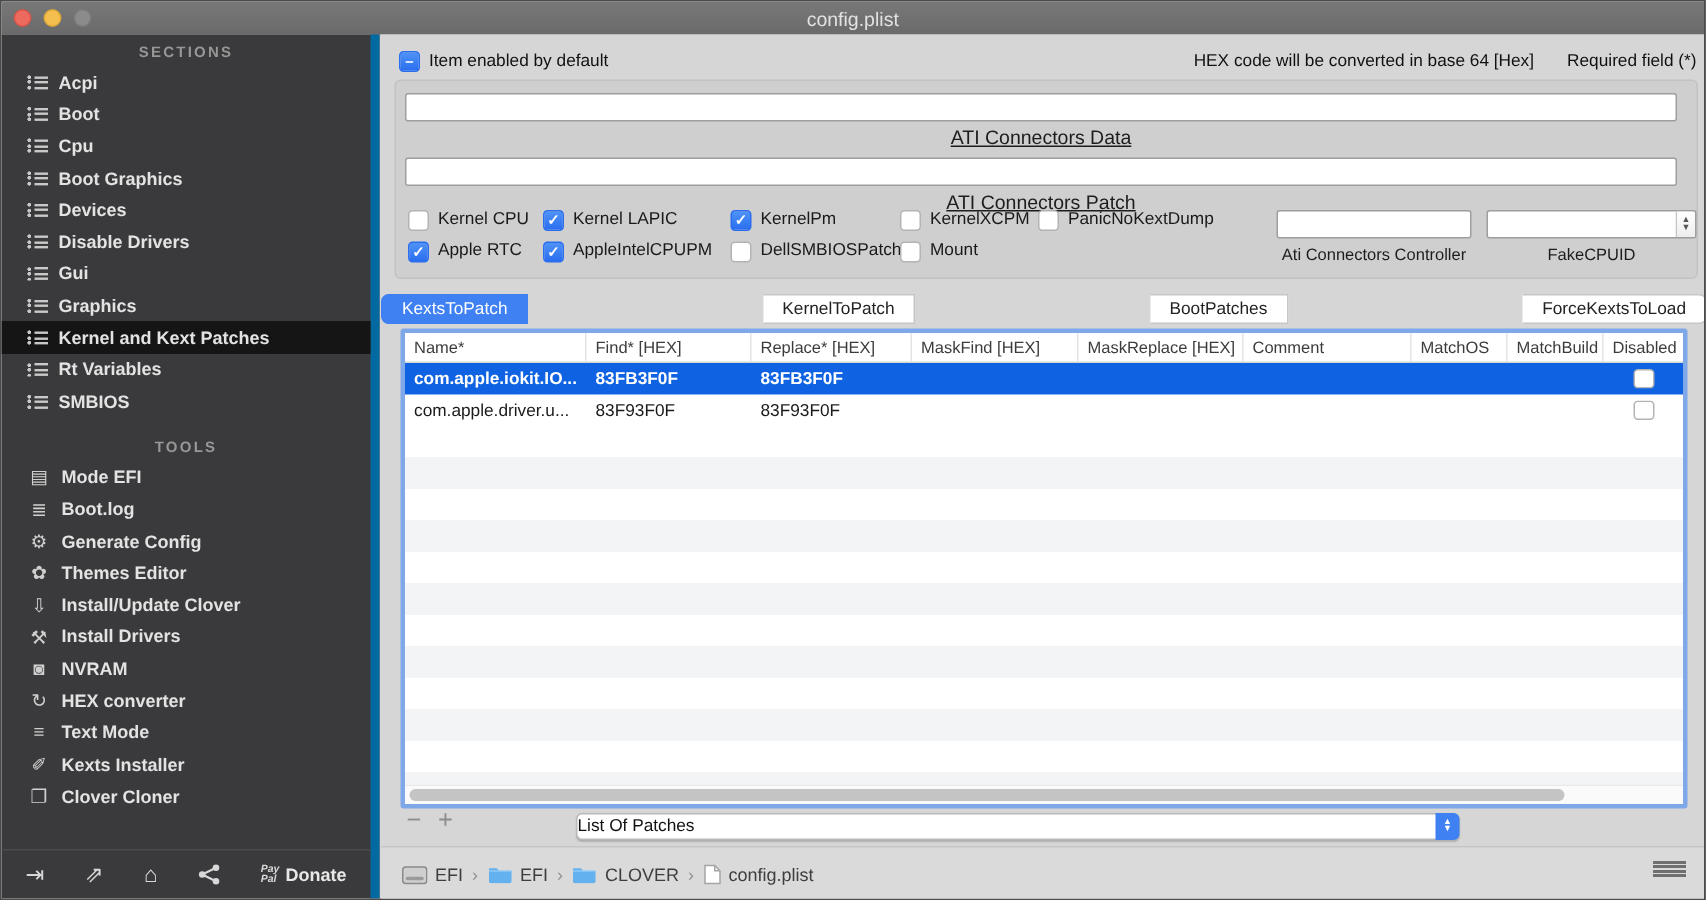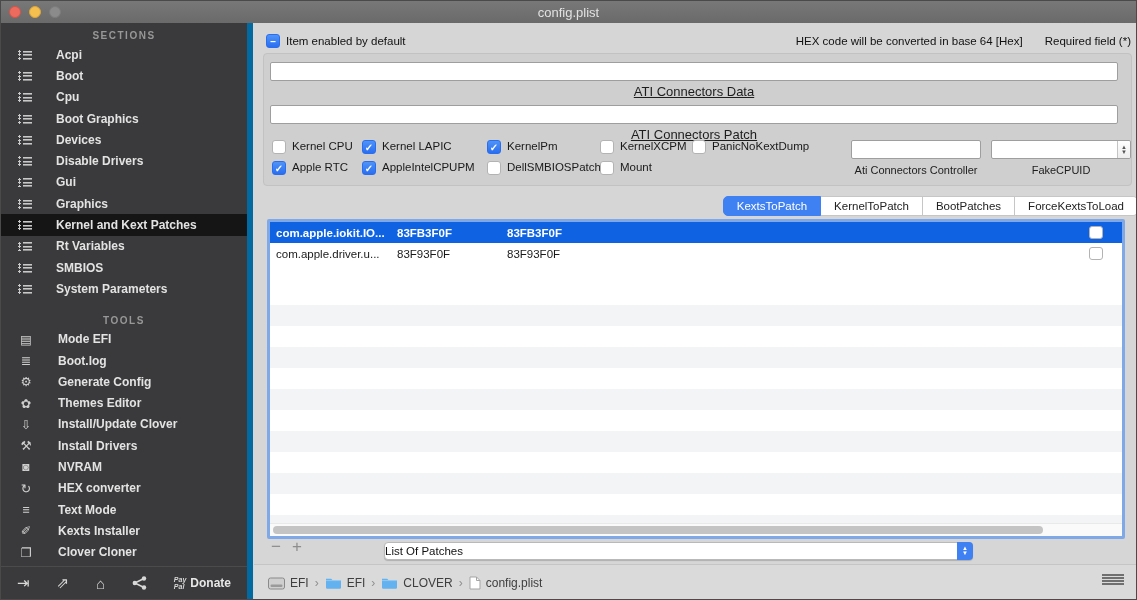--- a/index.html
+++ b/index.html
@@ -15,21 +15,21 @@
   .light.yellow{ background:#f5bf4f; border:1px solid #dba63a;}
   .light.gray{ background:#8b8b8b; border:1px solid #7c7c7c;}
   .win-title { flex:1; text-align:center; font-size:13px; color:#e2e2e2; }
 
   
   .sidebar { position:absolute; top:22px; left:0; width:252px; bottom:0;
     background:#3a3a3c; display:flex; flex-direction:column; border-right:6px solid #0369a1; }
   .side-header { height:16px; margin-top:5px; text-align:center; font-size:10px; font-weight:700;
     letter-spacing:1.5px; color:#979797; line-height:16px; }
   .side-header.tools { margin-top:13px; }
-  .side-item { height:21.3px; display:flex; align-items:center; gap:24px; padding-left:17px;
+  .side-item { height:21.3px; display:flex; align-items:center; gap:7px; padding-left:17px;
     color:#e3e3e3; font-size:12px; font-weight:700; cursor:default; }
   .side-item.checked { background:#151515; }
   .li-ic { width:14px; height:10px; flex:0 0 14px;
     background-image:
       radial-gradient(circle, #c9c9c9 1.1px, transparent 1.4px),
       radial-gradient(circle, #c9c9c9 1.1px, transparent 1.4px),
       radial-gradient(circle, #c9c9c9 1.1px, transparent 1.4px),
       linear-gradient(#c9c9c9,#c9c9c9),linear-gradient(#c9c9c9,#c9c9c9),linear-gradient(#c9c9c9,#c9c9c9);
     background-size:3px 3px,3px 3px,3px 3px,9px 1.6px,9px 1.6px,9px 1.6px;
     background-position:0 0.2px,0 3.7px,0 7.2px,5px 1px,5px 4.5px,5px 8px;
@@ -62,21 +62,21 @@
   .in-patch { left:6px; top:51px; width:848px; }
   .center-lbl { position:absolute; left:0; width:860px; text-align:center; font-size:13px; color:#1d1d1d;text-decoration:underline; }
   .lbl-data { top:30px; } .lbl-patch { top:73px; }
   .cbitem { position:absolute; display:flex; align-items:flex-start; font-size:11.5px; color:#1a1a1a; }
   .small-lbl { position:absolute; text-align:center; font-size:11px; color:#1d1d1d; }
   .stepper { position:absolute; right:1px; top:1px; bottom:1px; width:13px; border-left:1px solid #c4c4c4;
     background:linear-gradient(#fff,#ededed); border-radius:0 2px 2px 0; display:flex; flex-direction:column;
     align-items:center; justify-content:center; font-size:6px; line-height:5px; color:#555; }
 
   
-  .tabs { position:absolute; top:173px; left:0; right:0; display:flex; justify-content:flex-end; }
+  .tabs { position:absolute; top:173px; left:0; right:0; display:flex; justify-content:space-between; }
   .seg { height:20px; padding:0 13px; background:#fff; border:1px solid #c6c6c6; border-left:none;
     display:flex; align-items:center; font-size:11.5px; color:#222; cursor:default; }
   .seg:first-child { border-left:1px solid #c6c6c6; border-radius:5px 0 0 5px; }
   .seg:last-child { border-radius:0 5px 5px 0; }
   .seg.checked { background:#3f80f2; border-color:#3f80f2; color:#fff; }
 
   
   .table-wrap { position:absolute; left:13px; top:196px; width:858px; height:320px;
     background:#fff; border:3px solid #7fa8e8; border-radius:2px; }
   .tgrid { display:grid; grid-template-columns:121px 110px 107px 111px 110px 112px 64px 64px 1fr; }
@@ -168,24 +168,20 @@
         <span>Kernel and Kext Patches</span>
       </div>
     <div class="side-item">
         <span class="li-ic"></span>
         <span>Rt Variables</span>
       </div>
     <div class="side-item">
         <span class="li-ic"></span>
         <span>SMBIOS</span>
       </div>
-    <div class="side-item">
-        <span class="li-ic"></span>
-        <span>System Parameters</span>
-      </div>
 
     <div class="side-header tools">TOOLS</div>
 
     <div class="side-item">
         <span class="tool-ic">▤</span>
         <span>Mode EFI</span>
       </div>
     <div class="side-item">
         <span class="tool-ic">≣</span>
         <span>Boot.log</span>
@@ -333,20 +329,31 @@
     </div>
 
     <div class="tabs">
       <span class="seg checked">KextsToPatch</span>
       <span class="seg">KernelToPatch</span>
       <span class="seg">BootPatches</span>
       <span class="seg">ForceKextsToLoad</span>
     </div>
 
     <div class="table-wrap">
+      <div class="tgrid thead">
+        <span class="th">Name*</span>
+        <span class="th">Find* [HEX]</span>
+        <span class="th">Replace* [HEX]</span>
+        <span class="th">MaskFind [HEX]</span>
+        <span class="th">MaskReplace [HEX]</span>
+        <span class="th">Comment</span>
+        <span class="th">MatchOS</span>
+        <span class="th">MatchBuild</span>
+        <span class="th">Disabled</span>
+      </div>
       <div class="tgrid trow checked">
         <span class="td">com.apple.iokit.IO...</span>
         <span class="td">83FB3F0F</span>
         <span class="td">83FB3F0F</span>
         <span class="td"></span>
         <span class="td"></span>
         <span class="td"></span>
         <span class="td"></span>
         <span class="td"></span>
         <span class="td c">

